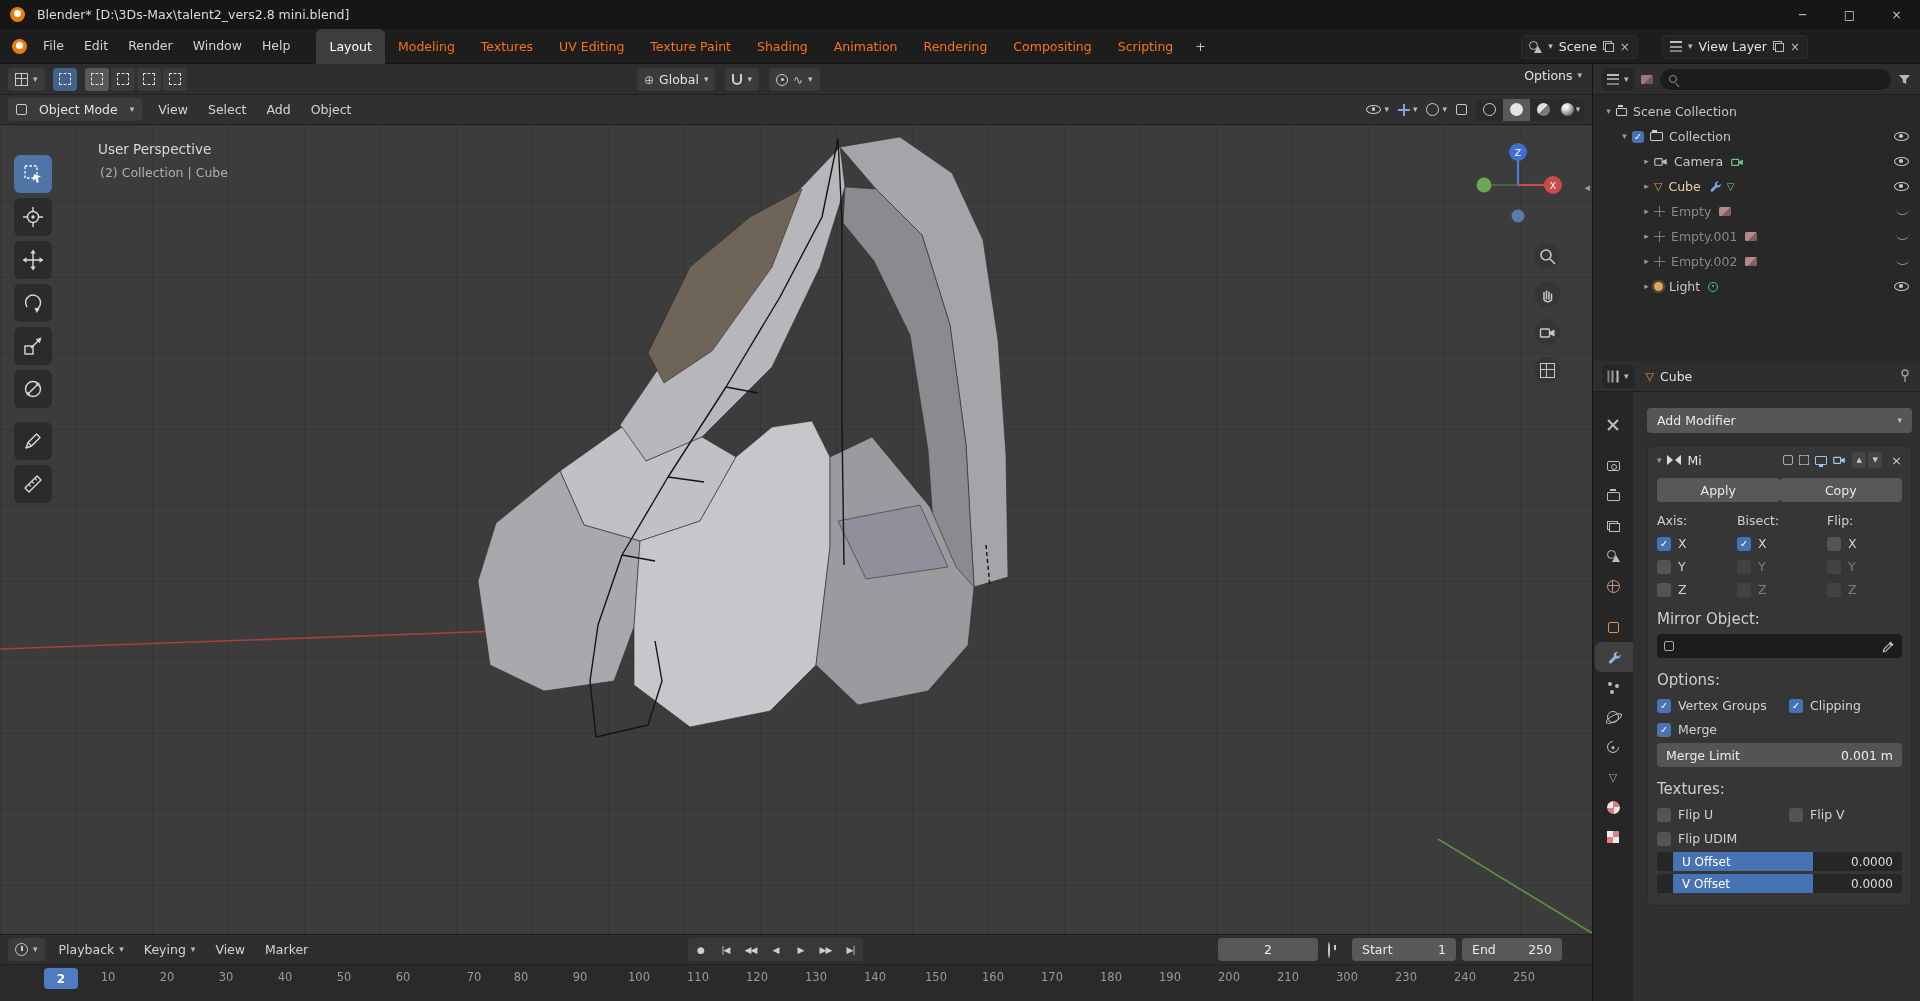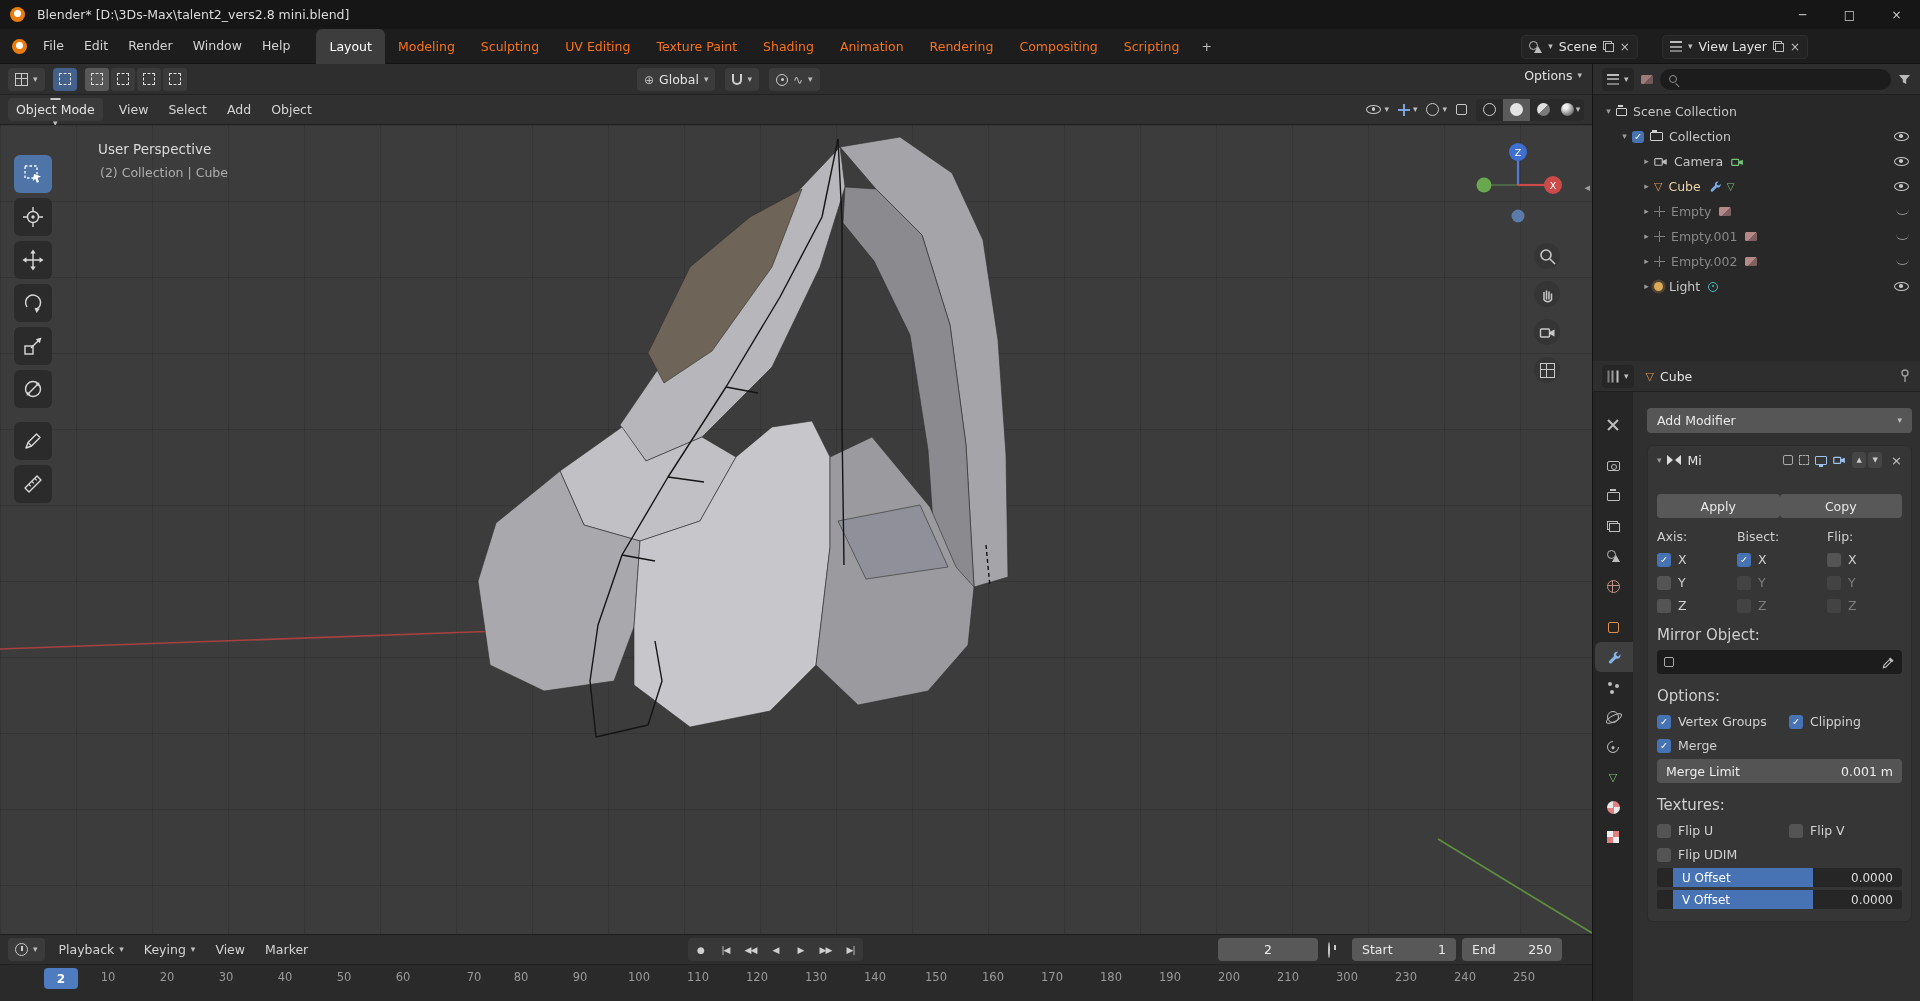--- a/index.html
+++ b/index.html
@@ -81,21 +81,21 @@
   .mini-btn.activeTool { background:#44618c; }
   .mini-group { display:flex; gap:2px; }
   .mini-group .mini-btn { border-radius:3px; }
   .mini-group .mini-btn.sel { background:#585858; }
   .ts-center { position:absolute; left:637px; top:4px; display:flex; align-items:center; gap:10px; }
   .ts-right { position:absolute; right:10px; top:4px; display:flex; align-items:center; gap:5px; }
   .ts-label { color:#e2e2e2; font-size:12.5px; }
 
   
   .vp-header { height:30px; background:#303030; border-bottom:1px solid #212121; display:flex; align-items:center; padding:0 8px; }
-  .mode-chip { display:flex; align-items:center; gap:2px; background:#3b3b3b; border-radius:4px; height:23px; padding:0 8px; margin-right:6px;flex-direction:column; }
+  .mode-chip { display:flex; align-items:center; gap:12px; background:#3b3b3b; border-radius:4px; height:23px; padding:0 8px; margin-right:6px; }
   .vp-menus { display:flex; }
   .vp-hdr-right { margin-left:auto; display:flex; align-items:center; gap:9px; }
   .hdr-ic { display:flex; align-items:center; gap:3px; }
   .seg { display:flex; background:#2a2a2a; border-radius:4px; overflow:hidden; }
   .seg > span { width:27px; height:22px; display:flex; align-items:center; justify-content:center; gap:2px; }
   .seg > span.sel { background:#5a5a5a; }
 
   
   .viewport { flex:1; position:relative; background-color:#3c3c3c; overflow:hidden;
     background-image:linear-gradient(rgba(18,18,18,.16) 1px,transparent 1px),
@@ -194,21 +194,21 @@
   .mod-panel { margin-top:12px; background:#363636; border:1px solid #2b2b2b; border-radius:6px; padding:0 9px 12px; }
   .mod-header { height:28px; display:flex; align-items:center; gap:5px; }
   .i-mirror { display:flex; align-items:center; }
   .i-mirror::before { content:""; border-top:5px solid transparent; border-bottom:5px solid transparent; border-left:6px solid #dcdcdc; margin-right:2px; }
   .i-mirror::after { content:""; border-top:5px solid transparent; border-bottom:5px solid transparent; border-right:6px solid #dcdcdc; }
   .mod-name { color:#e6e6e6; font-size:12.5px; margin-left:2px; }
   .mod-toggles { margin-left:auto; display:flex; align-items:center; gap:6px; }
   .updown { display:flex; gap:2px; }
   .updown span { width:14px; height:16px; background:#454545; border-radius:3px; font-size:7px; color:#c9c9c9; display:flex; align-items:center; justify-content:center; }
   .mod-close { font-size:13px; color:#c9c9c9; margin-left:3px; }
-  .apply-row { display:flex; margin-top:20px; }
+  .apply-row { display:flex; margin-top:4px; }
   .btn { flex:1; height:24px; background:#585858; border:none; border-radius:4px; color:#e9e9e9; font-size:12.5px; font-family:inherit; }
   .axis-grid { margin-top:11px; display:grid; grid-template-columns:80px 90px auto; row-gap:8px; align-items:center; }
   .col-label { font-size:12.5px; color:#d0d0d0; }
   .cbcell { display:flex; align-items:center; }
   .cb-label { margin-left:7px; font-size:12.5px; color:#d2d2d2; }
   .dimmed { opacity:.45; }
   .sect-label { margin-top:13px; font-size:15px; color:#cfcfcf; }
   .obj-field { margin-top:6px; height:24px; background:#1c1c1c; border-radius:4px; display:flex; align-items:center; padding:0 7px; gap:6px; }
   .obj-ico { width:10px; height:10px; border:1.3px solid #a9a9a9; border-radius:2px; }
   .obj-field .dropper { margin-left:auto; display:flex; }
@@ -240,21 +240,21 @@
     <div style="display:flex">
         <span class="menu-item">File</span>
         <span class="menu-item">Edit</span>
         <span class="menu-item">Render</span>
         <span class="menu-item">Window</span>
         <span class="menu-item">Help</span>
       </div>
     <div class="ws-tabs">
         <span class="ws-tab active">Layout</span>
         <span class="ws-tab">Modeling</span>
-        <span class="ws-tab">Sculpting</span>
+        <span class="ws-tab">Textures</span>
         <span class="ws-tab">UV Editing</span>
         <span class="ws-tab">Texture Paint</span>
         <span class="ws-tab">Shading</span>
         <span class="ws-tab">Animation</span>
         <span class="ws-tab">Rendering</span>
         <span class="ws-tab">Compositing</span>
         <span class="ws-tab">Scripting</span>
         <span class="ws-tab add">+</span>
       </div>
     <div class="topbar-right">

